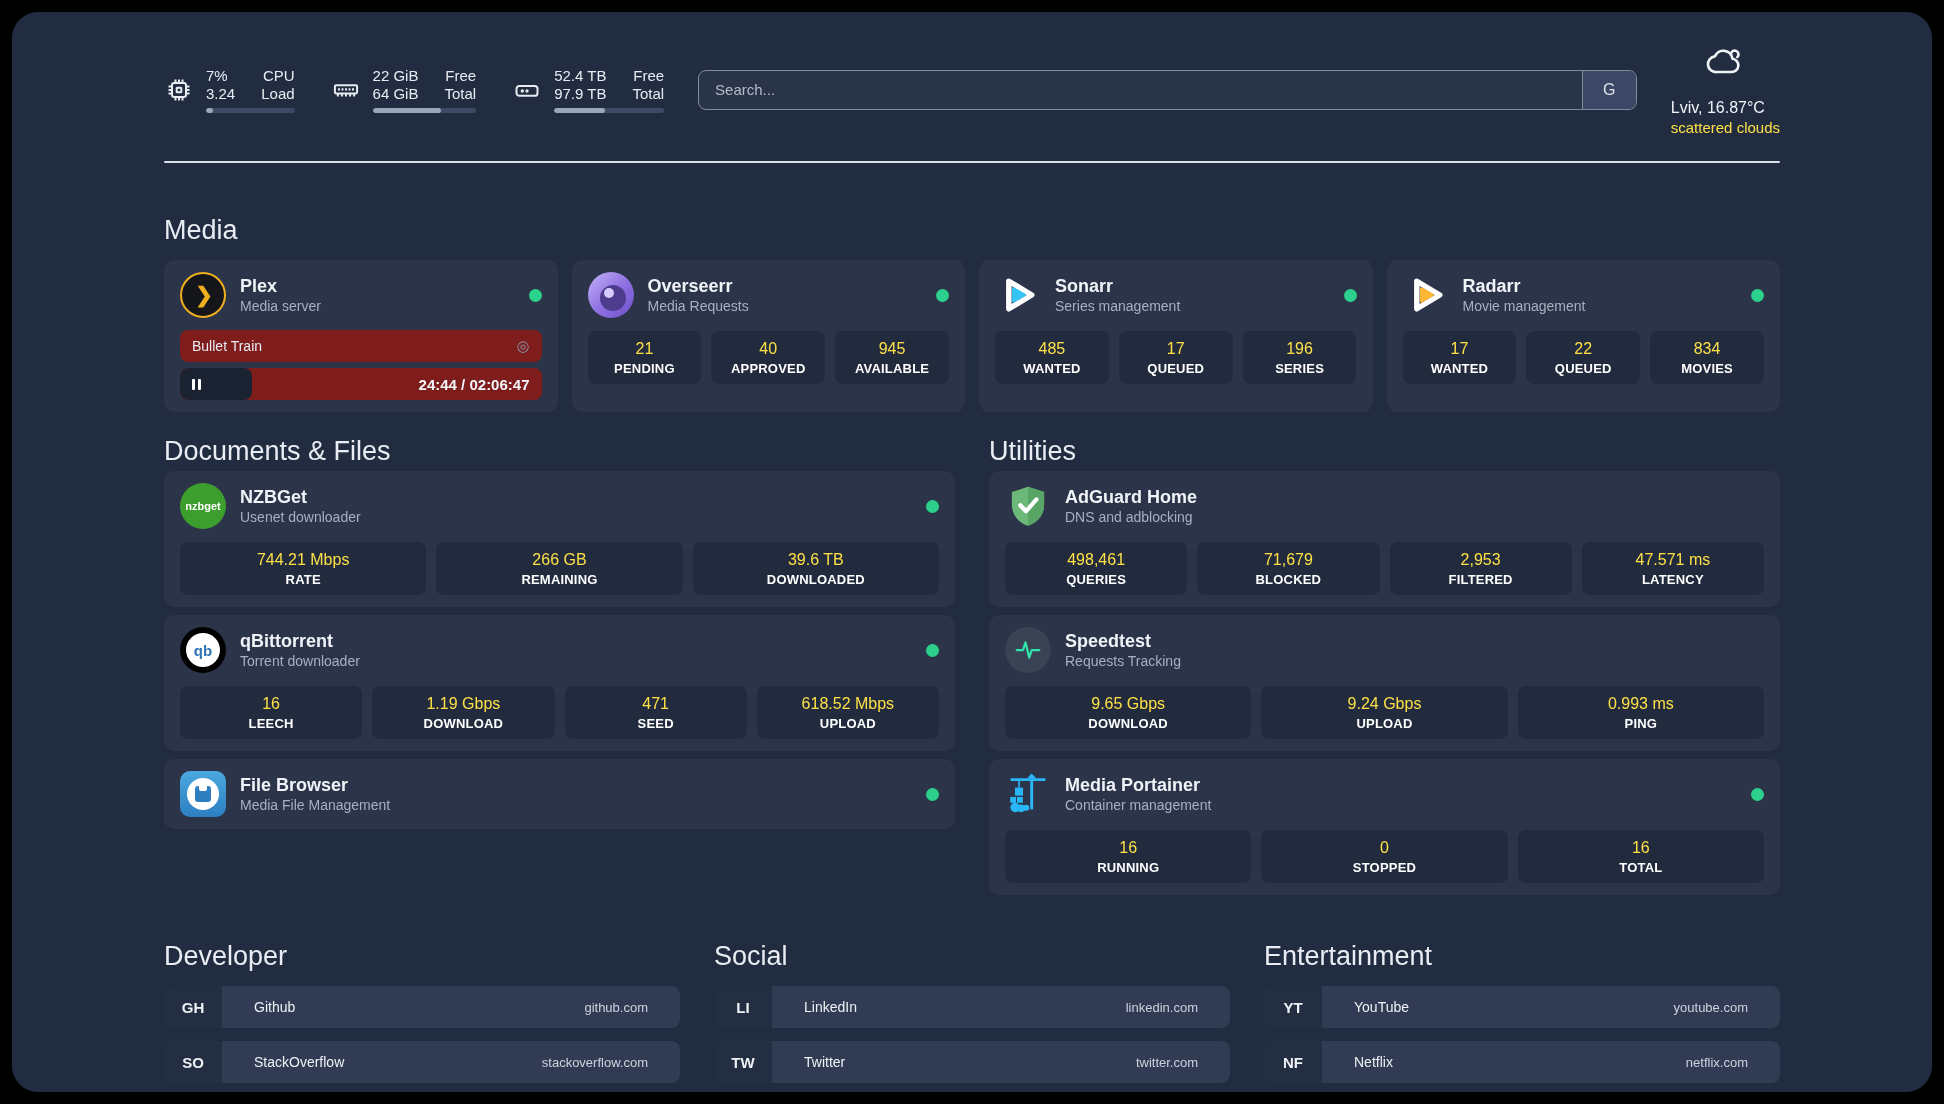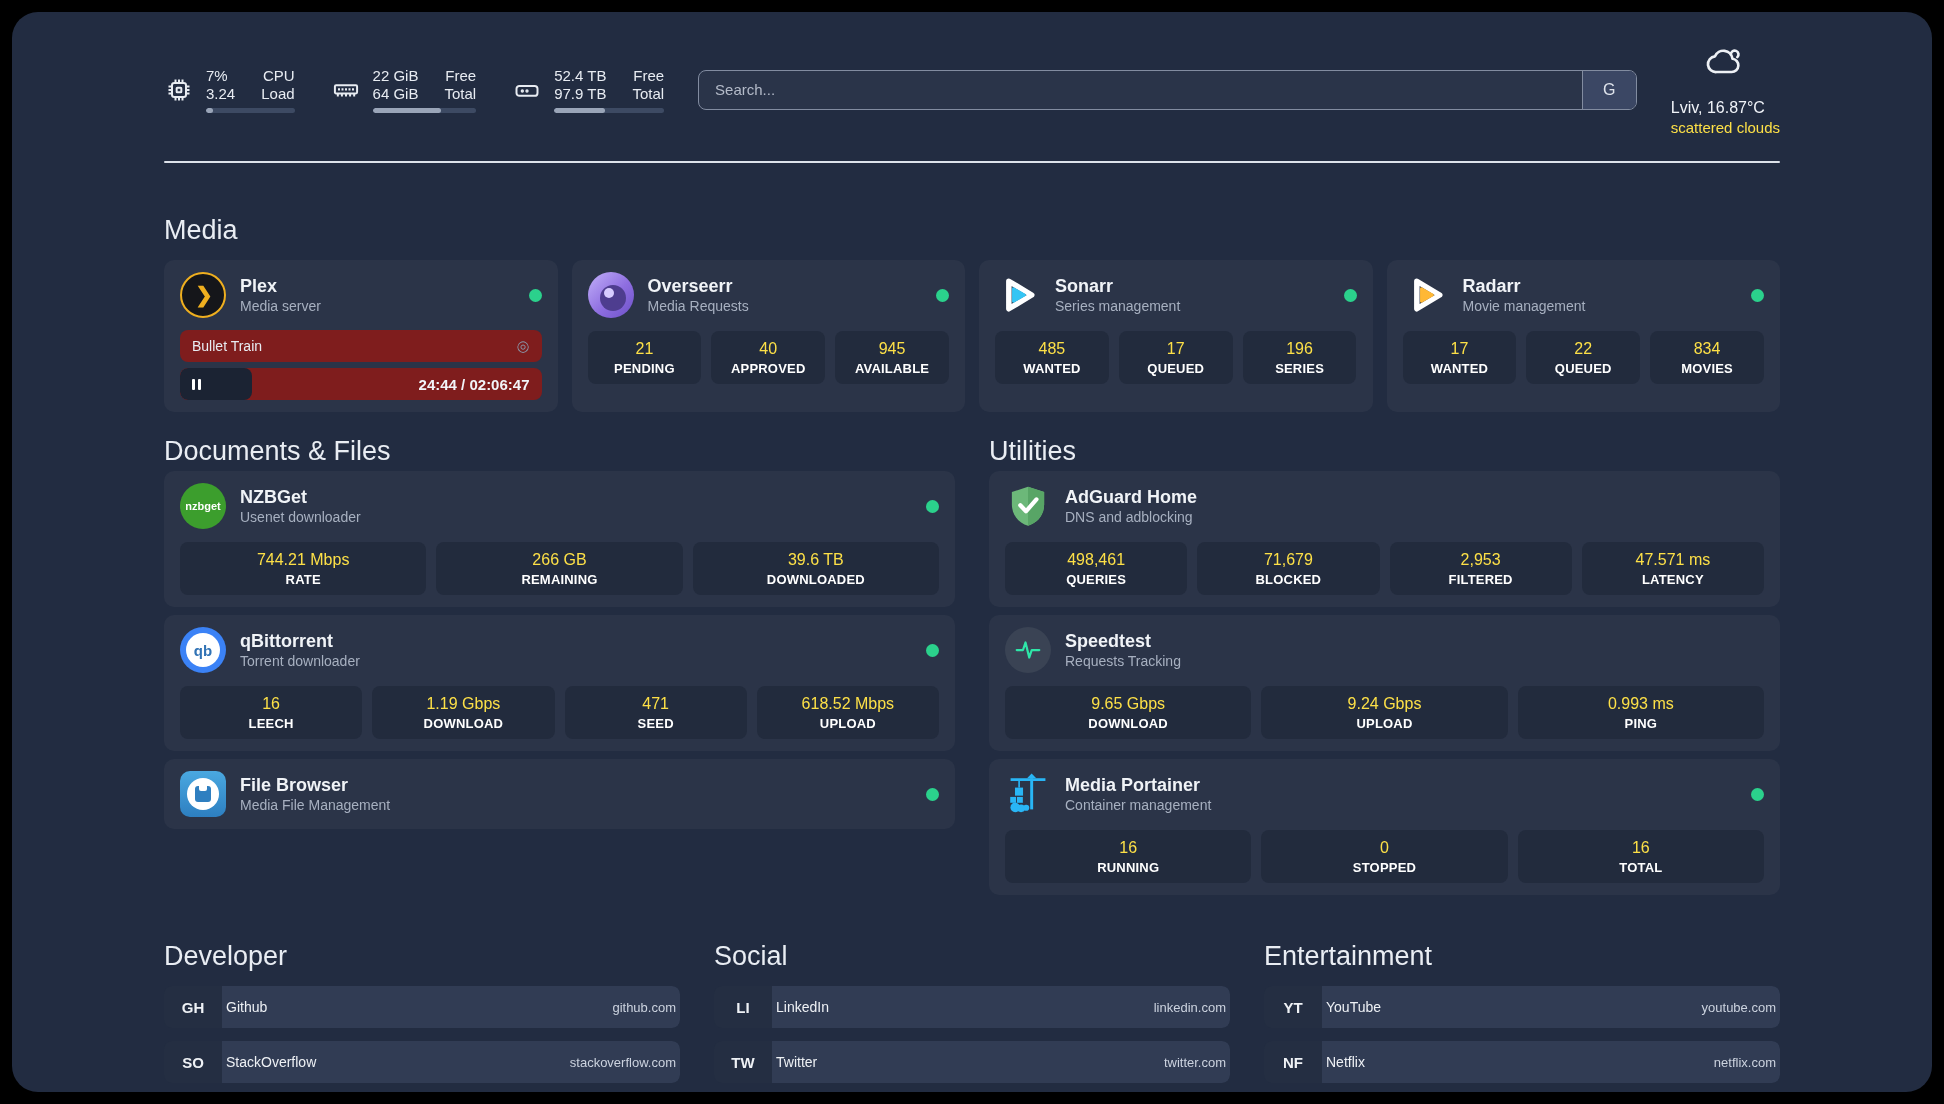--- a/index.html
+++ b/index.html
@@ -56,36 +56,36 @@
   .two-col{display:grid;grid-template-columns:1fr 1fr;gap:34px;margin-top:24px;}
   .vcol{display:flex;flex-direction:column;gap:8px;}
   .vcol .section-title{margin-bottom:-4px;}
   
   .plex-icon{background:#15161a;border:2px solid #efaf1f;border-radius:50%;}
   .plex-chevron{color:#efaf1f;font-size:21px;font-weight:700;transform:translateX(1px);}
   .overseerr-icon{border-radius:50%;background:linear-gradient(135deg,#c2b0f9 0%,#8e6ee0 55%,#6d51c9 100%);position:relative;overflow:hidden;}
   .overseerr-eye{position:absolute;left:12px;top:13px;width:26px;height:26px;border-radius:50%;background:#4e3d8f;}
   .overseerr-glint{position:absolute;left:16px;top:16px;width:10px;height:10px;border-radius:50%;background:#d7ccff;}
   .nzbget-icon{background:#3c9e2d;border-radius:50%;color:#fff;font-size:11px;font-weight:700;}
-  .qb-icon{background:#3b82f6;border-radius:50%;}
+  .qb-icon{background:#000000;border-radius:50%;}
   .qb-inner{width:34px;height:34px;border-radius:50%;background:#fff;display:flex;align-items:center;justify-content:center;
             color:#3173b5;font-size:15px;font-weight:700;}
   .fb-icon{background:linear-gradient(180deg,#4aa8e0,#2d7fc1);border-radius:10px;}
   .fb-circle{width:32px;height:32px;border-radius:50%;background:#fff;display:flex;align-items:center;justify-content:center;}
   .fb-disk{width:16px;height:16px;background:#2f7fc0;border-radius:3px;position:relative;}
   .fb-disk::after{content:"";position:absolute;left:4px;top:0;width:8px;height:5px;background:#fff;border-radius:0 0 2px 2px;}
   .speedtest-icon{background:#3a4354;border-radius:50%;}
   
   .bookmarks{display:grid;grid-template-columns:1fr 1fr 1fr;gap:34px;margin-top:46px;}
   .bm-list{display:flex;flex-direction:column;gap:13px;}
   .bm-row{display:flex;height:42px;border-radius:8px;overflow:hidden;cursor:pointer;}
   .bm-abbr{width:58px;background:#242e42;display:flex;align-items:center;justify-content:center;
            color:#eef1f5;font-weight:700;font-size:15px;flex:none;border-radius:8px 0 0 8px;}
   .bm-main{flex:1;background:#313c54;display:flex;align-items:center;justify-content:space-between;
-           padding:0 4px;border-radius:0 8px 8px 0;}
+           padding:0 32px;border-radius:0 8px 8px 0;}
   .bm-name{font-size:14px;color:#eef1f5;}
   .bm-url{font-size:13px;color:#ccd3df;}
 </style>
 </head>
 <body>
 
 <div class="frame">
 
   <div class="topbar">
     <div class="sysstats">

